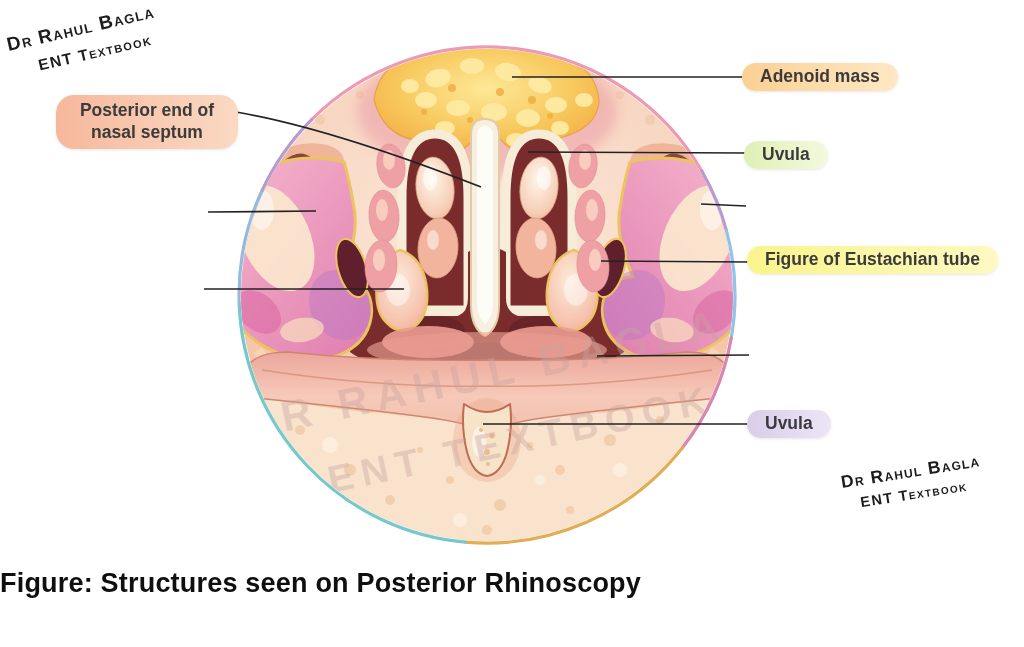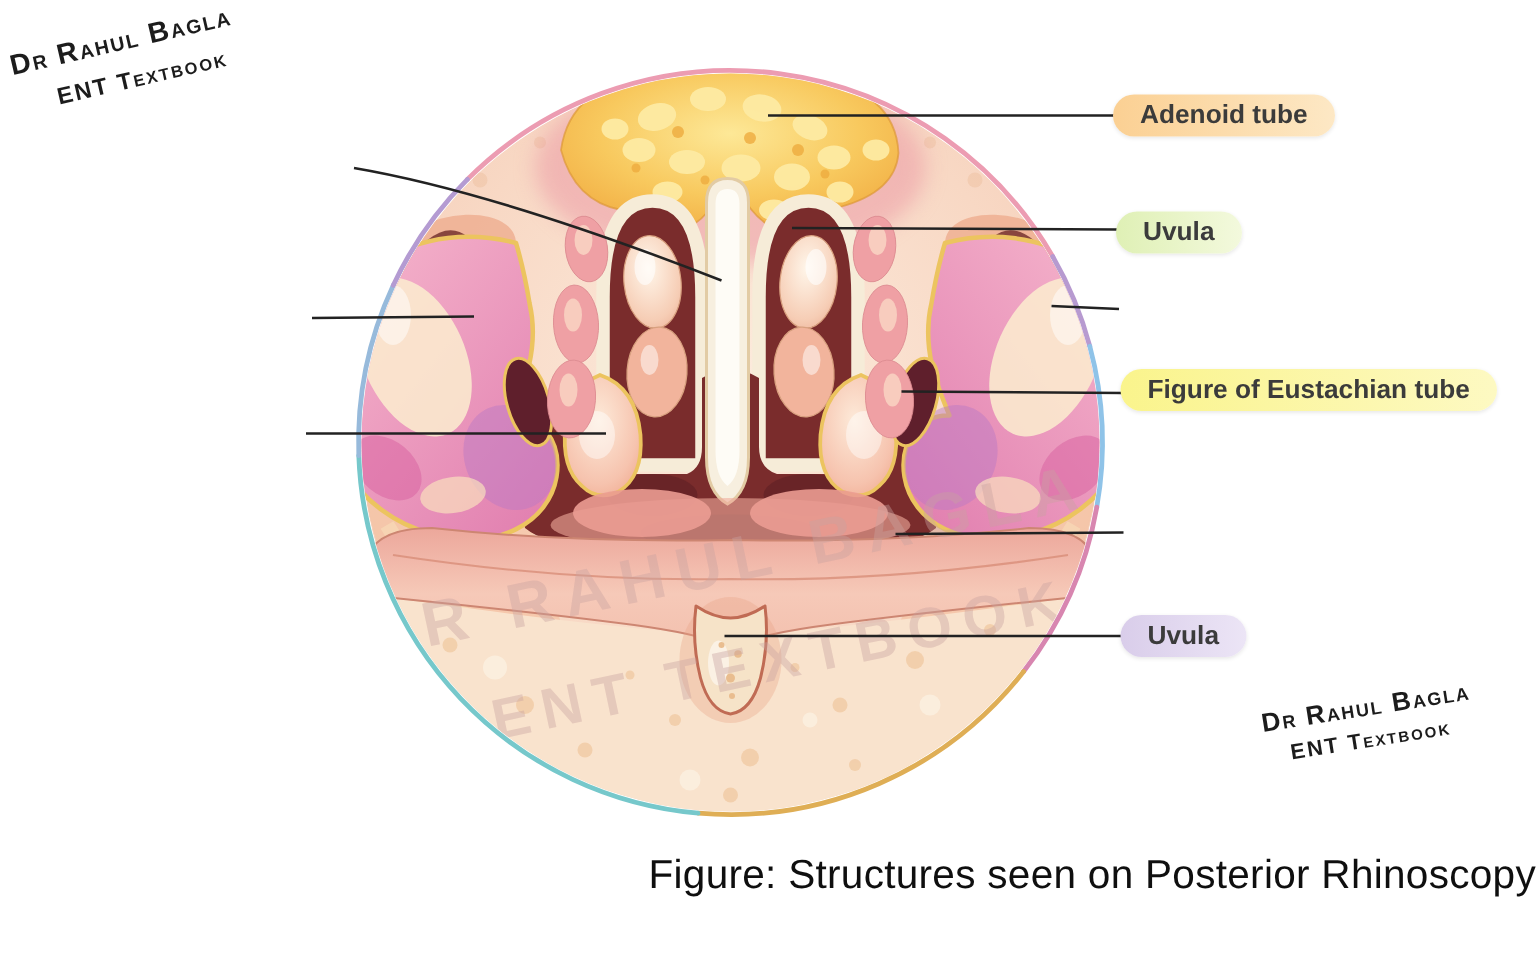--- a/index.html
+++ b/index.html
@@ -3,22 +3,22 @@
 <meta charset="utf-8">
 <style>
   html,body{margin:0;padding:0;background:#ffffff;}
   #stage{position:relative;width:1024px;height:647px;background:#ffffff;overflow:hidden;
          font-family:"Liberation Sans",sans-serif;}
   #art{position:absolute;left:0;top:0;}
   .label{position:absolute;border-radius:18px;color:#3b3b3b;font-size:17.5px;font-weight:600;
          line-height:1.25;padding:3px 18px;box-shadow:0 1px 3px rgba(0,0,0,.10);
          white-space:nowrap;text-align:center;}
   .label.two-line{white-space:normal;width:152px;padding:5px 15px;}
-  .caption{position:absolute;left:0;right:0;top:568px;text-align:right;
-           font-size:27px;font-weight:normal;color:#0f0f0f;letter-spacing:.2px;}
+  .caption{position:absolute;left:0;right:0;top:568px;text-align:left;
+           font-size:27px;font-weight:bold;color:#0f0f0f;letter-spacing:.2px;}
   .wm{position:absolute;color:#1c1c1c;font-variant-caps:small-caps;font-weight:600;line-height:1.5;}
   .wm .l1{font-size:19px;letter-spacing:1.2px;}
   .wm .l2{font-size:15.5px;letter-spacing:1.4px;margin-left:26px;}
   #wm-top-left{left:8px;top:14px;transform:rotate(-13deg);}
   #wm-bottom-right{left:842px;top:458px;transform:rotate(-9deg);}
   #wm-bottom-right .l1{font-size:17.5px;}
   #wm-bottom-right .l2{font-size:14.5px;margin-left:16px;}
   .wm-center-text{font-family:"Liberation Sans",sans-serif;font-weight:bold;
                   font-variant-caps:small-caps;}
 </style>
@@ -273,21 +273,22 @@
     <path d="M204,289 L404,289"></path>
     <path d="M512,77 L743,77"></path>
     <path d="M528,152 L745,153"></path>
     <path d="M701,204 L746,206"></path>
     <path d="M601,261 L749,262"></path>
     <path d="M597,356 L749,355"></path>
     <path d="M483,424 L749,424"></path>
   </g>
 </svg>
 
-<div class="label" style="left: 742px; top: 63px; background: linear-gradient(90deg, rgb(251, 208, 147), rgb(253, 232, 197));">Adenoid tube</div>
+<div class="label two-line" style="left: 56px; top: 95px; background: linear-gradient(90deg, rgb(246, 184, 156), rgb(251, 217, 195));">Posterior end of nasal septum</div>
+<div class="label" style="left: 742px; top: 63px; background: linear-gradient(90deg, rgb(251, 208, 147), rgb(253, 232, 197));">Adenoid mass</div>
 <div class="label" style="left: 744px; top: 141px; background: linear-gradient(90deg, rgb(223, 240, 181), rgb(243, 249, 221));">Uvula</div>
 <div class="label" style="left: 747px; top: 246px; background: linear-gradient(90deg, rgb(250, 244, 140), rgb(253, 249, 194));">Figure of Eustachian tube</div>
 <div class="label" style="left: 747px; top: 410px; background: linear-gradient(90deg, rgb(217, 205, 234), rgb(236, 229, 246));">Uvula</div>
 
 <div class="wm" id="wm-top-left">
   <div class="l1">Dr Rahul Bagla</div>
   <div class="l2">ENT Textbook</div>
 </div>
 <div class="wm" id="wm-bottom-right">
   <div class="l1">Dr Rahul Bagla</div>

